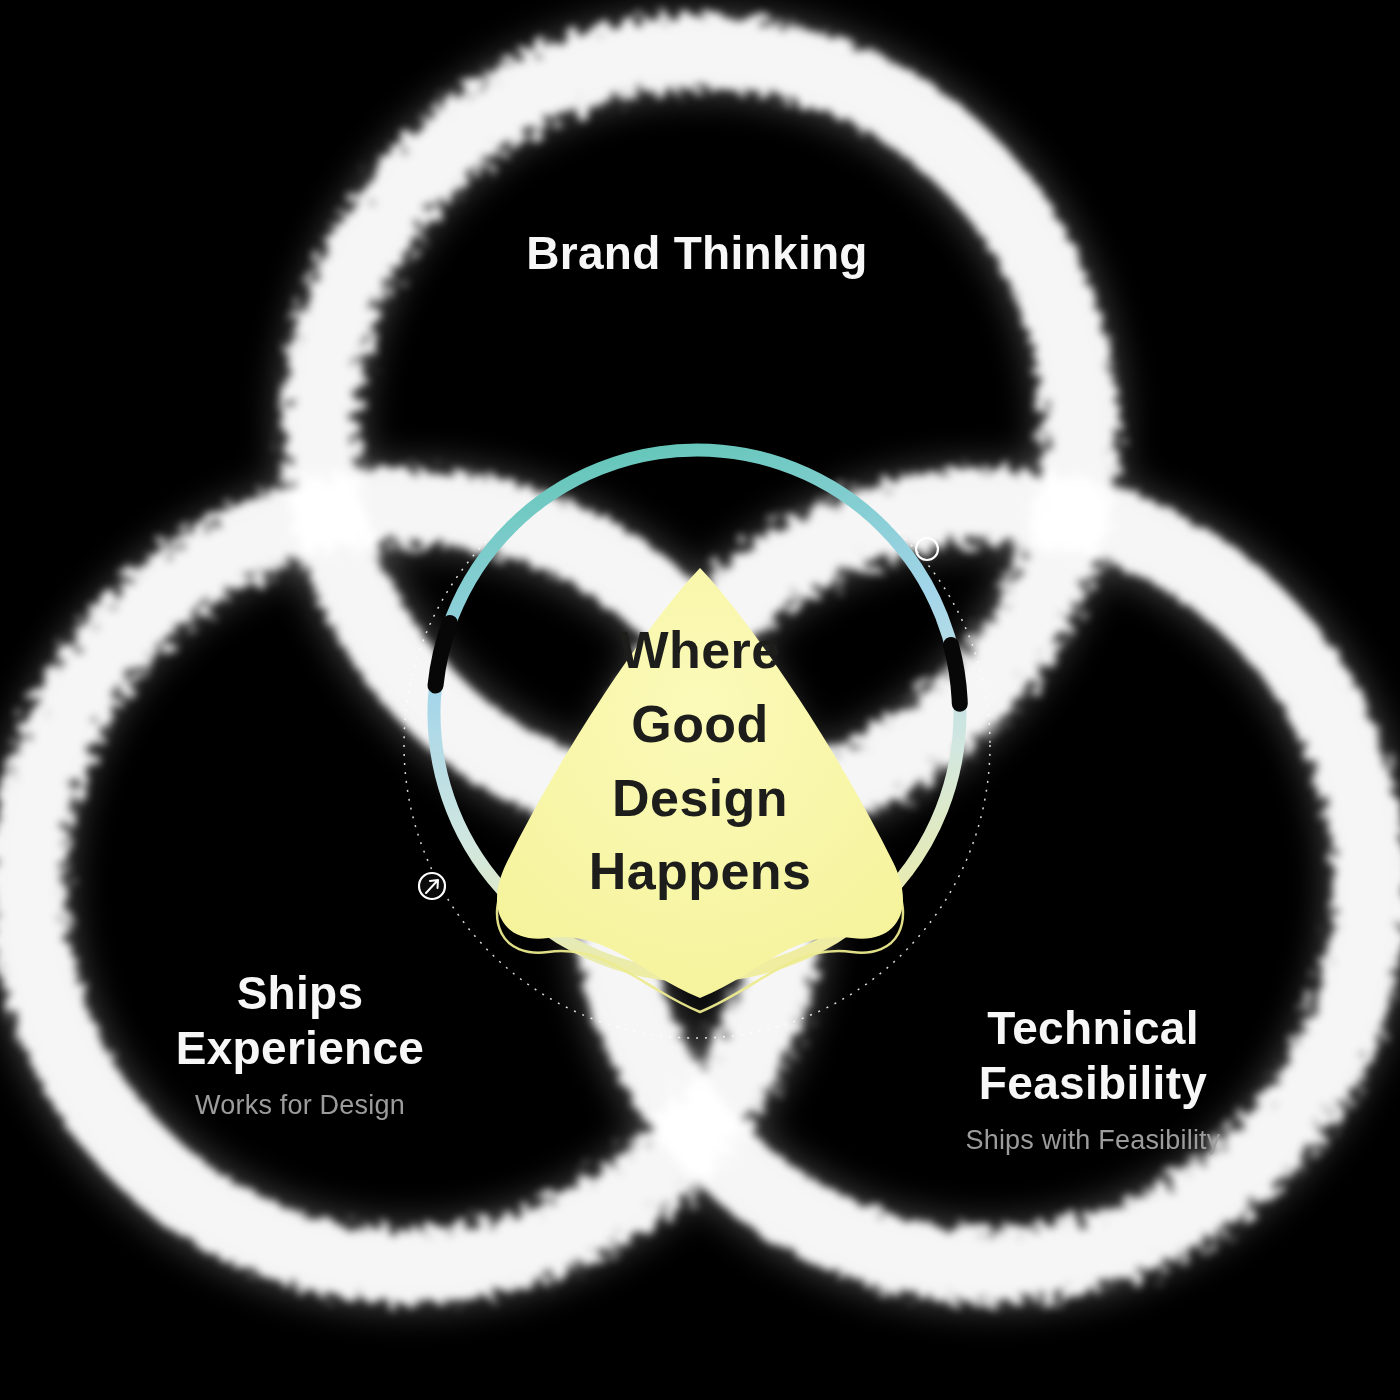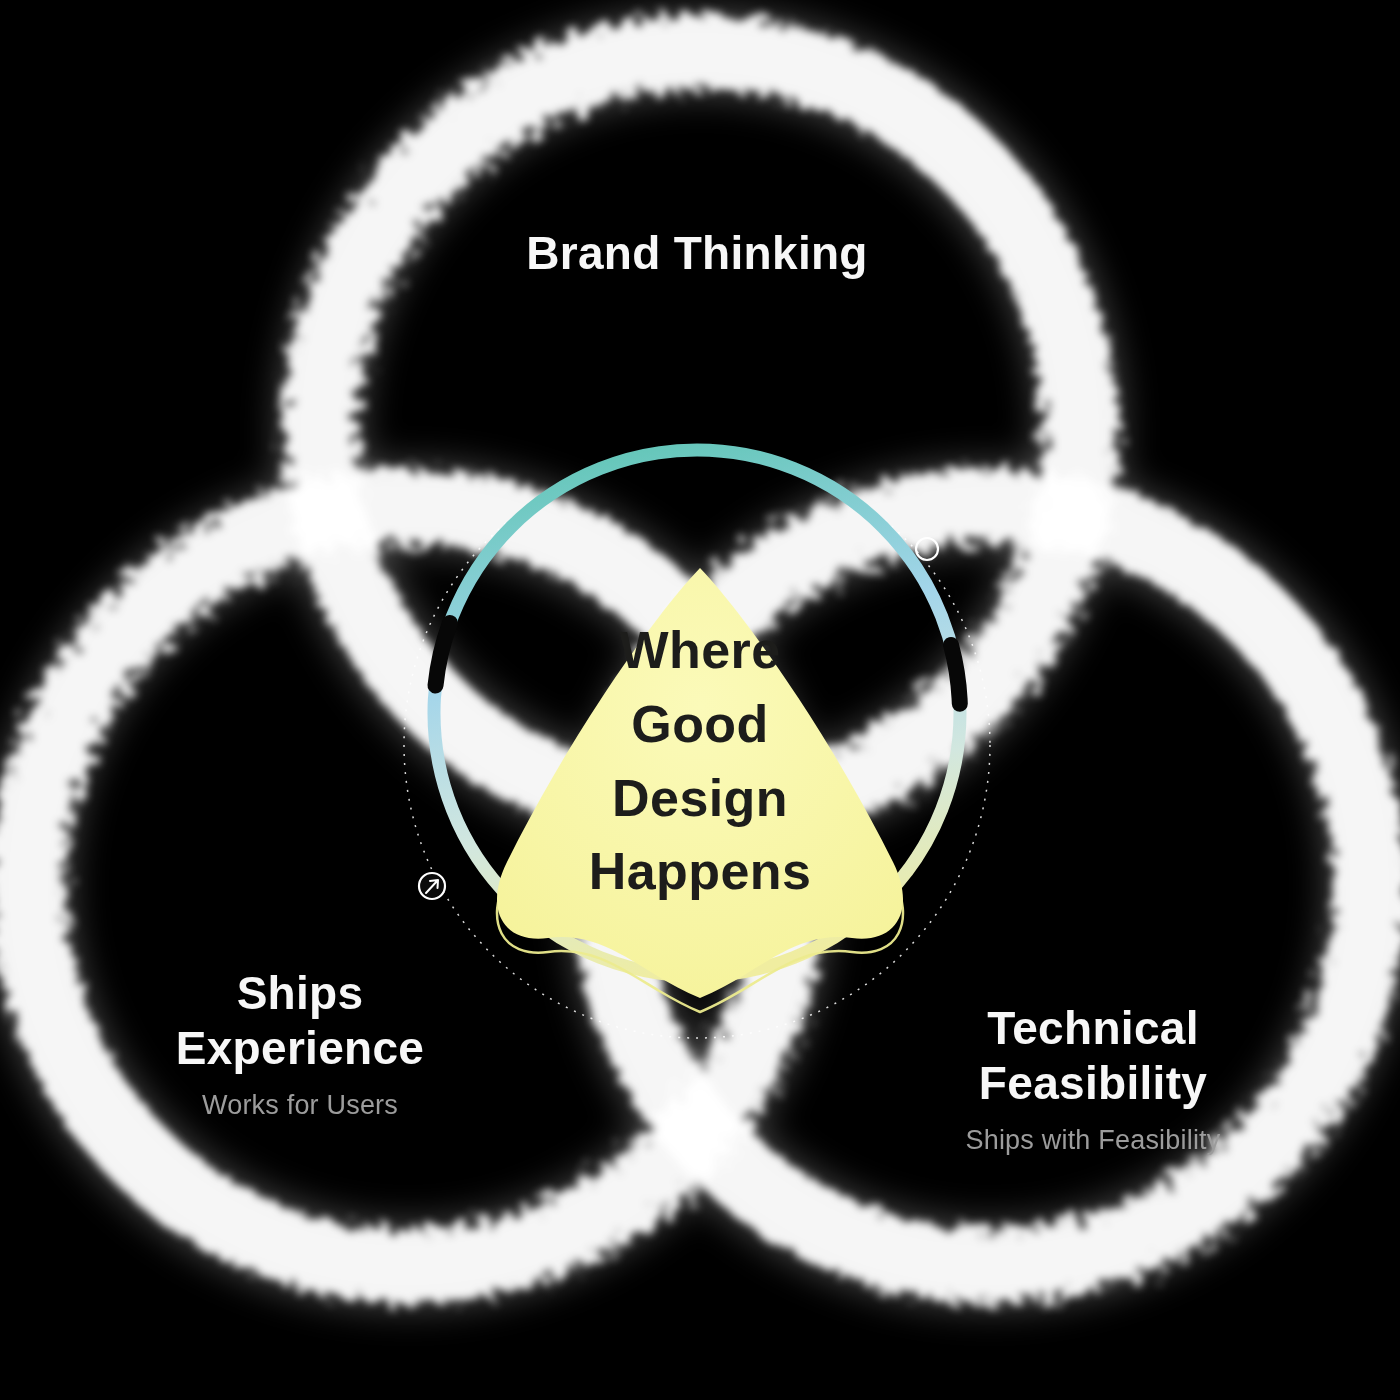--- a/index.html
+++ b/index.html
@@ -131,21 +131,21 @@
       <path d="M 426 893 L 438 880 M 438 880 L 430 881 M 438 880 L 437.5 888" fill="none" stroke="#ffffff" stroke-width="2" stroke-linecap="round"></path>
     </g>
   </svg>
 
   <div class="node-label label-brand">
     <div class="heading">Brand Thinking</div>
   </div>
 
   <div class="node-label label-ux">
     <div class="heading">Ships Experience</div>
-    <div class="subheading">Works for Users</div>
+    <div class="subheading">Works for Design</div>
   </div>
 
   <div class="node-label label-tech">
     <div class="heading">Technical Feasibility</div>
     <div class="subheading">Ships with Feasibility</div>
   </div>
 
   <div class="center-text">Where
 Good
 Design

